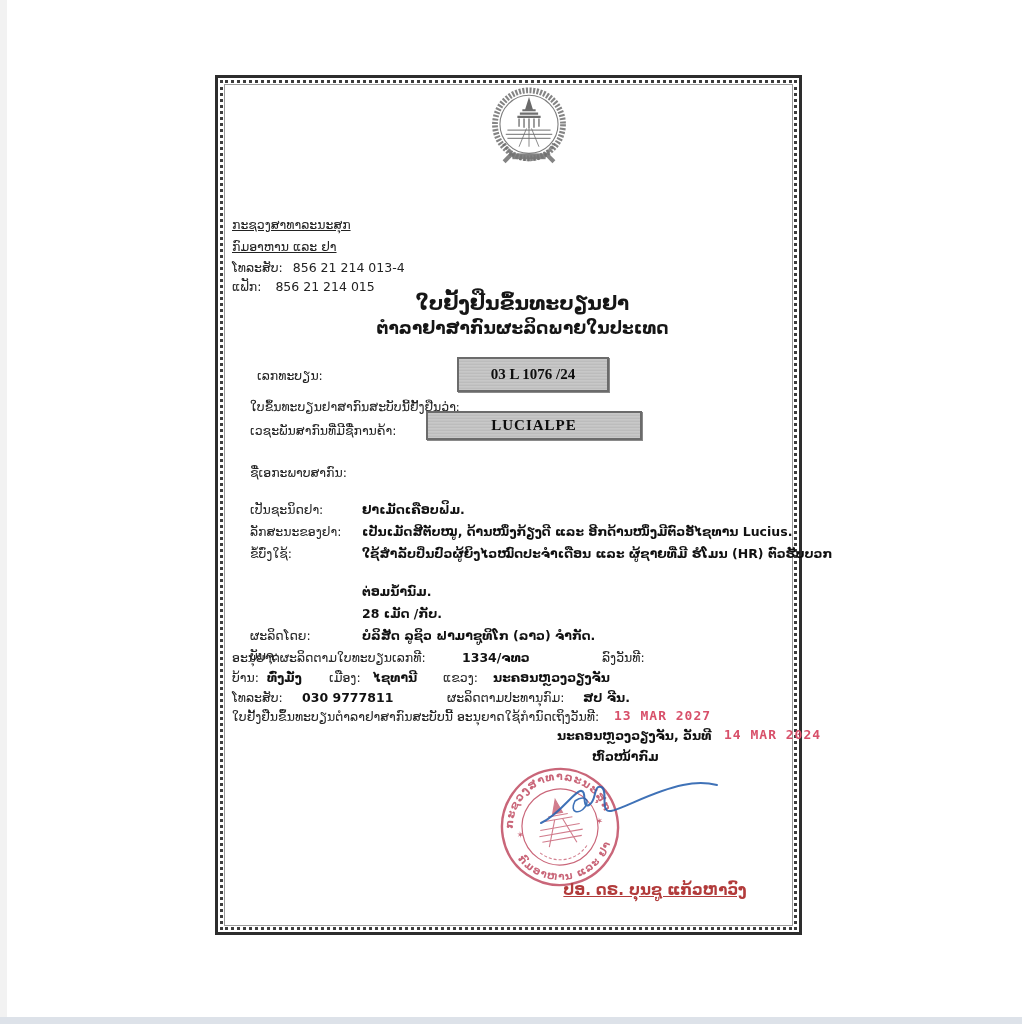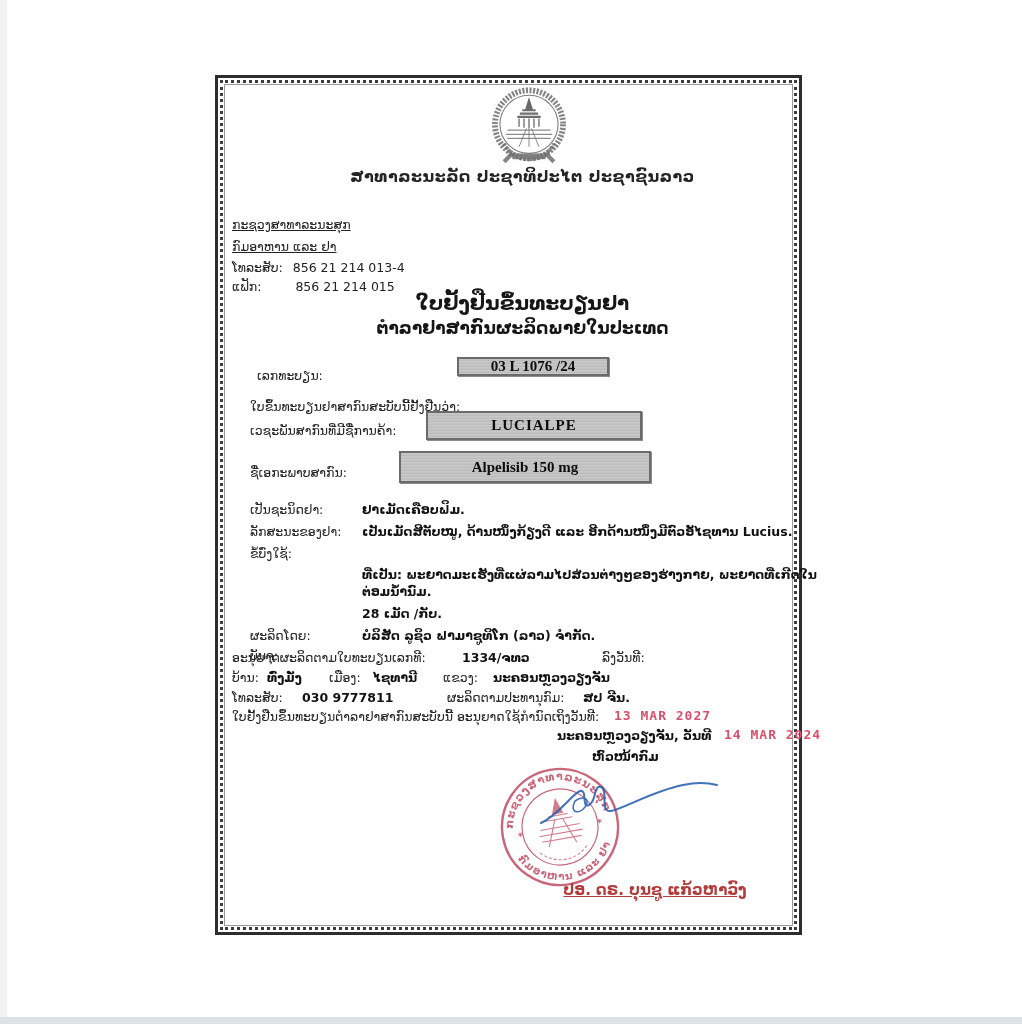--- a/index.html
+++ b/index.html
@@ -67,54 +67,52 @@
           <path d="M38,38 v10 M44,38 v11 M50,38 v12 M56,38 v11 M62,38 v10" stroke-width="1.6"></path>
           <path d="M24,52 h52 M22,57 h56 M24,62 h52" stroke-width="1.4" opacity=".8"></path>
           <path d="M47,50 L38,72 M53,50 L62,72 M50,50 v22" stroke-width="1.2" opacity=".8"></path>
           <path d="M20,68 A33,33 0 0 0 80,68" stroke-width="4.5" stroke-dasharray="3 2.2" opacity=".85"></path>
           <rect x="30" y="80" width="40" height="7" fill="#777" stroke="none" opacity=".9"></rect>
           <path d="M30,80 L20,90 M70,80 L80,90" stroke-width="5" opacity=".85"></path>
         </g>
       </svg>
     </div>
 
-    <div class="abs ctr country" style="top:82px;">ສາທາລະນະລັດ ປະຊາທິປະໄຕ ປະຊາຊົນລາວ</div>
 
     <div class="abs issuer-line u" style="left:7px;top:132px;">ກະຊວງສາທາລະນະສຸກ</div>
     <div class="abs issuer-line u" style="left:7px;top:154px;">ກົມອາຫານ ແລະ ຢາ</div>
     <div class="abs issuer-line" style="left:7px;top:175px;">
       <span>ໂທລະສັບ:</span>
       <span style="margin-left:6px;">856 21 214 013-4</span>
     </div>
     <div class="abs issuer-line" style="left:7px;top:194px;">
       <span>ແຟັກ:</span>
-      <span style="margin-left:30px;">856 21 214 015</span>
+      <span style="margin-left:10px;">856 21 214 015</span>
     </div>
 
     <div class="abs ctr title1" style="top:206px;">ໃບຢັ້ງຢືນຂຶ້ນທະບຽນຢາ</div>
     <div class="abs ctr title2" style="top:233px;">ຕຳລາຢາສາກົນຜະລິດພາຍໃນປະເທດ</div>
 
     <div class="abs lbl" style="left:32px;top:283px;">ເລກທະບຽນ:</div>
-    <div class="abs gbox" style="left:232px;top:272px;width:152px;height:19px;">03 L 1076 /24</div>
+    <div class="abs gbox" style="left:232px;top:272px;width:152px;height:35px;">03 L 1076 /24</div>
 
-    <div class="abs lbl" style="left:25px;top:314px;">ໃບຂຶ້ນທະບຽນຢາສາກົນສະບັບນີ້ຢັ້ງຢືນວ່າ:</div>
+    <div class="abs lbl" style="left:25px;top:314px;font-family:Liberation Serif, serif;">ໃບຂຶ້ນທະບຽນຢາສາກົນສະບັບນີ້ຢັ້ງຢືນວ່າ:</div>
     <div class="abs lbl" style="left:25px;top:338px;">ເວຊະພັນສາກົນທີ່ມີຊື່ການຄ້າ:</div>
     <div class="abs gbox" style="left:201px;top:326px;width:216px;height:29px;letter-spacing:1px;">LUCIALPE</div>
 
     <div class="abs lbl" style="left:25px;top:380px;">ຊື່ເອກະພາບສາກົນ:</div>
-    <div class="abs gbox" style="left:174px;top:366px;width:252px;height:32px;">Alpelisib 150 mg</div>
 
     <div class="abs lbl" style="left:25px;top:417px;">ເປັນຊະນິດຢາ:</div>
     <div class="abs val" style="left:137px;top:417px;">ຢາເມັດເຄືອບຟິມ.</div>
 
     <div class="abs lbl" style="left:25px;top:439px;">ລັກສະນະຂອງຢາ:</div>
     <div class="abs val" style="left:137px;top:439px;">ເປັນເມັດສີຕັບໝູ, ດ້ານໜຶ່ງກ້ຽງດີ ແລະ ອີກດ້ານໜຶ່ງມີຕົວອັໄຊທານ Lucius.</div>
 
     <div class="abs lbl" style="left:25px;top:461px;">ຂໍ້ບົ່ງໃຊ້:</div>
-    <div class="abs val" style="left:137px;top:482px;">ທີ່ເປັນ: ພະຍາດມະເຮັງທີ່ແຜ່ລາມໄປສ່ວນຕ່າງໆຂອງຮ່າງກາຍ, ພະຍາດທີ່ເກີດໃນ</div>
+    <div class="abs val" style="left:137px;top:461px;">ໃຊ້ສຳລັບປິ່ນປົວຜູ້ຍິງໄວໝົດປະຈຳເດືອນ ແລະ ຜູ້ຊາຍທີ່ມີ ຮໍໂມນ (HR) ຕົວຮັບບວກ</div>
     <div class="abs val" style="left:137px;top:499px;">ຕ່ອມນໍ້ານົມ.</div>
 
     <div class="abs lbl" style="left:25px;top:521px;margin-top:42px;">ບັນຈຸ:</div>
     <div class="abs val" style="left:137px;top:521px;">28 ເມັດ /ກັບ.</div>
 
     <div class="abs lbl" style="left:25px;top:543px;">ຜະລິດໂດຍ:</div>
     <div class="abs val" style="left:137px;top:543px;">ບໍລິສັດ ລູຊິວ ຟາມາຊູທິໂກ (ລາວ) ຈຳກັດ.</div>
 
     <div class="abs lbl" style="left:7px;top:565px;">ອະນຸຍາດຜະລິດຕາມໃບທະບຽນເລກທີ:</div>
     <div class="abs val" style="left:237px;top:565px;">1334/ຈທວ</div>

